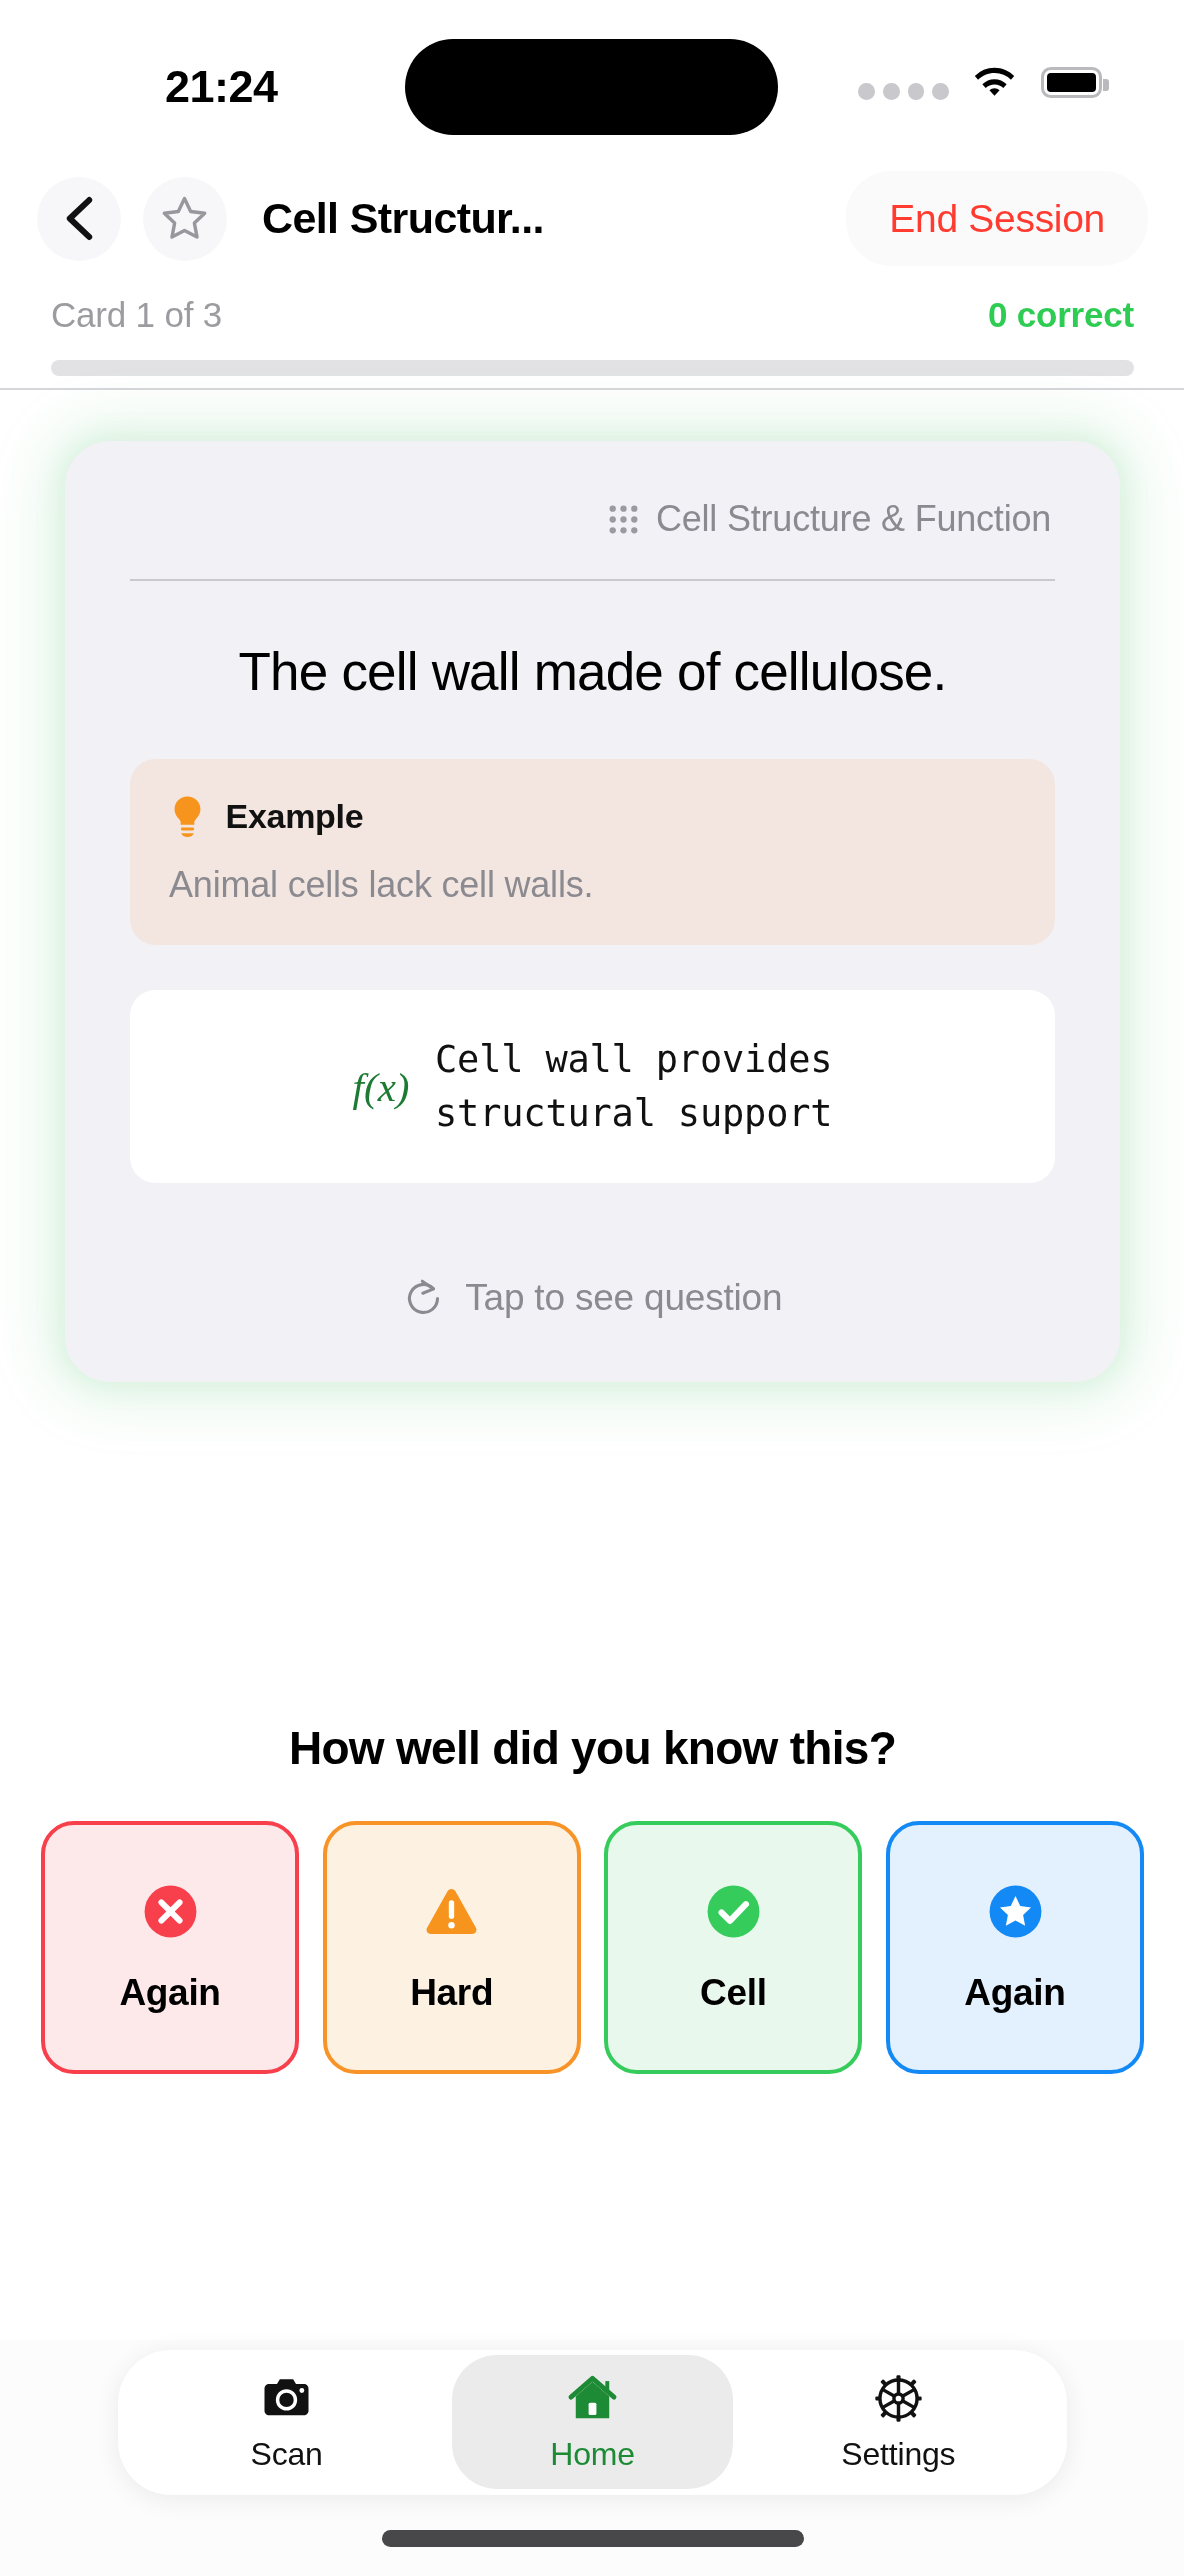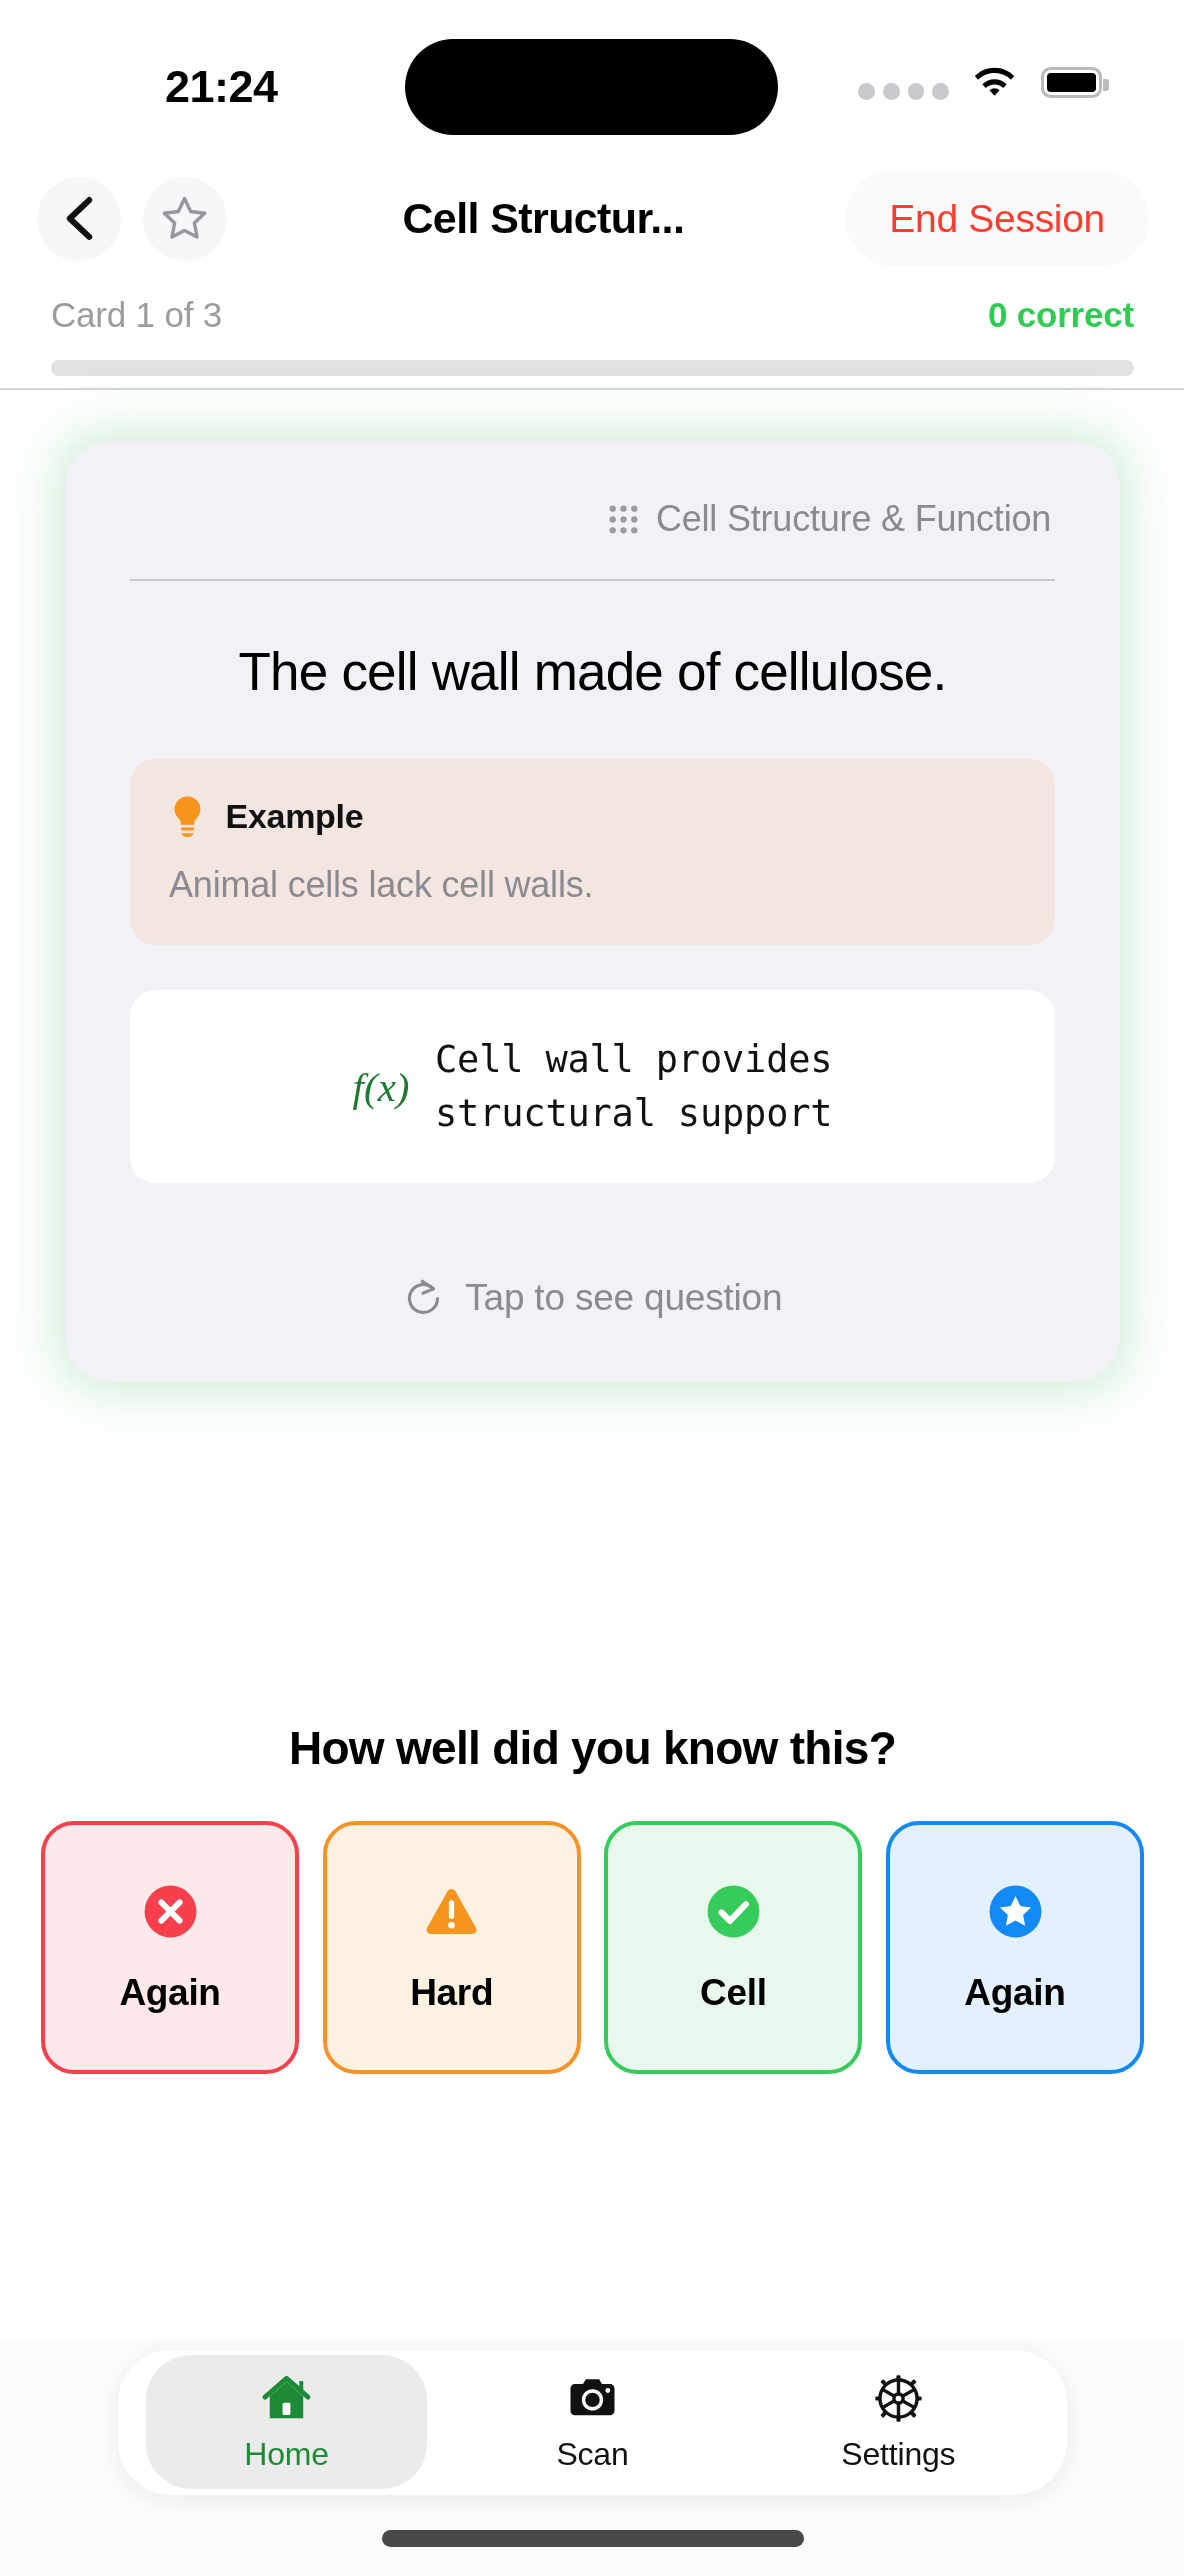--- a/index.html
+++ b/index.html
@@ -97,21 +97,20 @@
   .star-out { width: 51px; height: 51px; display: block; }
   .nav-title {
     font-size: 43px;
     font-weight: 700;
     color: #000;
     letter-spacing: -0.6px;
     margin-left: 13.8px;
     white-space: nowrap;
     flex: 1 1 auto;
     overflow: hidden;
-    text-align: center;
   }
   .end-session {
     flex: 0 0 auto;
     background: #fafafb;
     color: #ff3b30;
     font-size: 39px;
     font-weight: 400;
     border-radius: 45px;
     padding: 25.5px 43px;
     letter-spacing: -0.3px;
@@ -467,37 +466,37 @@
           <path d="M12 5.9l1.86 3.92 4.24.56-3.11 2.96.8 4.24L12 15.56 8.21 17.58l.8-4.24L5.9 10.38l4.24-.56Z" fill="#fff"></path>
         </svg>
         <span class="rate-label">Again</span>
       </div>
     </div>
   </div>
 
   <div class="tabbar-zone">
     <div class="tabbar">
 
+      <div class="tab">
+        <svg class="tab-ico" viewBox="0 0 24 24">
+          <path d="M9.1 3.6h5.8l1.25 2.1h3.45c1.1 0 2 .9 2 2v9.6c0 1.1-.9 2-2 2H4.4c-1.1 0-2-.9-2-2V7.7c0-1.1.9-2 2-2h3.45Z" fill="#111"></path>
+          <circle cx="12" cy="12.6" r="3.9" fill="none" stroke="#fff" stroke-width="1.5"></circle>
+          <circle cx="18.7" cy="8.5" r="1.05" fill="#fff"></circle>
+        </svg>
+        <span class="tab-label">Scan</span>
+      </div>
+
       <div class="tab active">
         <svg class="tab-ico" viewBox="0 0 24 24">
           <path d="M2.6 11.4 12 3.2l9.4 8.2" fill="none" stroke="#1d8a36" stroke-width="2.1" stroke-linecap="round" stroke-linejoin="round"></path>
           <path d="M4.7 11v9.6h14.6V11L12 4.7Z" fill="#1d8a36"></path>
           <rect x="10.3" y="13.8" width="3.4" height="5.4" rx="0.7" fill="#fff"></rect>
           <path d="M17.6 4.4h1.7v4.2h-1.7Z" fill="#1d8a36"></path>
         </svg>
         <span class="tab-label">Home</span>
-      </div>
-
-      <div class="tab">
-        <svg class="tab-ico" viewBox="0 0 24 24">
-          <path d="M9.1 3.6h5.8l1.25 2.1h3.45c1.1 0 2 .9 2 2v9.6c0 1.1-.9 2-2 2H4.4c-1.1 0-2-.9-2-2V7.7c0-1.1.9-2 2-2h3.45Z" fill="#111"></path>
-          <circle cx="12" cy="12.6" r="3.9" fill="none" stroke="#fff" stroke-width="1.5"></circle>
-          <circle cx="18.7" cy="8.5" r="1.05" fill="#fff"></circle>
-        </svg>
-        <span class="tab-label">Scan</span>
       </div>
 
       <div class="tab">
         <svg class="tab-ico" viewBox="0 0 24 24">
           <g stroke="#111" stroke-width="1.5" fill="none">
             <circle cx="12" cy="12" r="8.1"></circle>
             <circle cx="12" cy="12" r="2.0"></circle>
             <path d="M12 3.9v6.1M12 14v6.1M4.6 7.8l5.3 3.05M14.1 13.15l5.3 3.05M19.4 7.8l-5.3 3.05M9.9 13.15 4.6 16.2"></path>
           </g>
           <g fill="#111">

